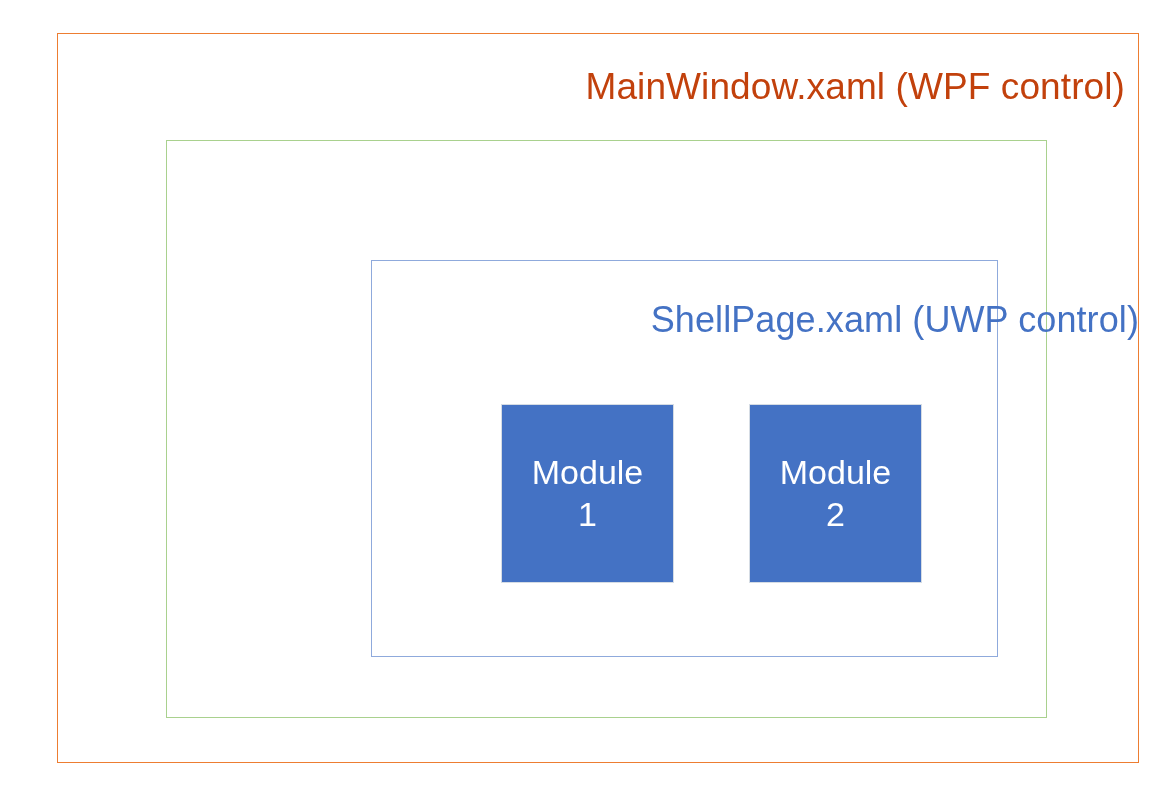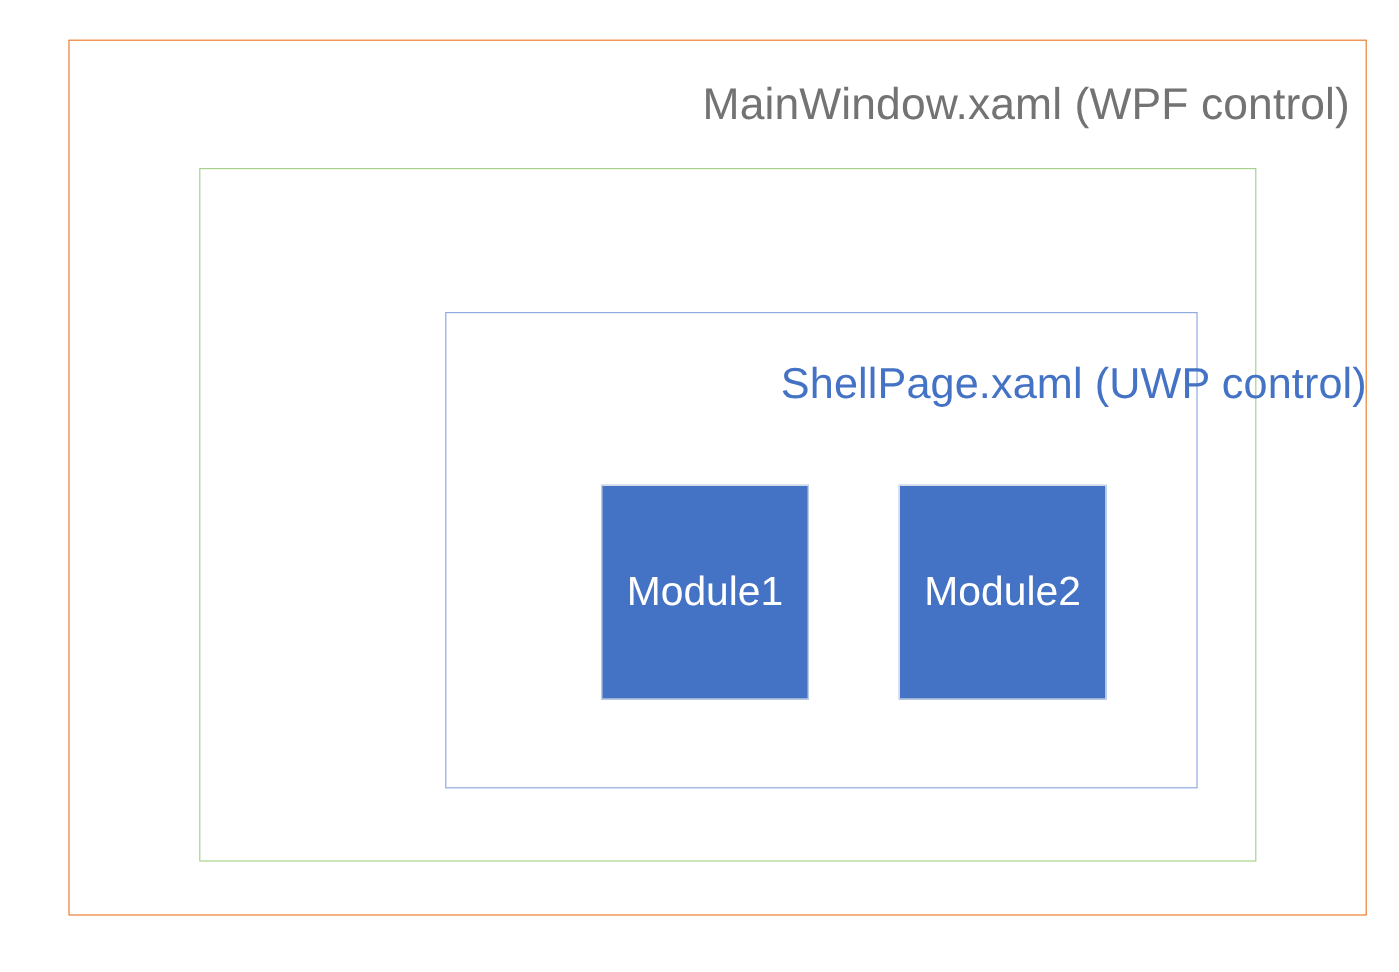--- a/index.html
+++ b/index.html
@@ -85,21 +85,21 @@
 
   
   .module {
     position: absolute;
     box-sizing: border-box;
     width: 173px;
     height: 179px;
     background: #4472C4;
     border: 1px solid #D5DCE4;
     display: flex;
-    flex-direction: row;
+    flex-direction: column;
     align-items: center;
     justify-content: center;
     color: #FFFFFF;
     font-size: 34px;
     line-height: 1.23;
     text-align: center;
   }
 
   .module-1 { left: 501px; top: 404px; }
   .module-2 { left: 749px; top: 404px; }
@@ -108,21 +108,21 @@
   .module-index {
     display: block;
   }
 </style>
 </head>
 <body>
 
 <div id="canvas" style="background: rgb(255, 255, 255);">
 
   <div class="layer layer-outer" style="border-color: rgb(237, 125, 49);"></div>
-  <div class="layer-label label-outer" style="color: #737373;">MainWindow.xaml (WPF control)</div>
+  <div class="layer-label label-outer" style="color: #c2410c;">MainWindow.xaml (WPF control)</div>
 
   <div class="layer layer-middle"></div>
 
   <div class="layer layer-inner" style="border-color: rgb(143, 170, 220);"></div>
   <div class="layer-label label-inner" style="color: rgb(68, 114, 196); text-align: center;">ShellPage.xaml (UWP control)</div>
 
   <div class="module module-1" style="background: rgb(68, 114, 196); color: rgb(255, 255, 255);">
     <span class="module-name">Module</span>
     <span class="module-index">1</span>
   </div>

